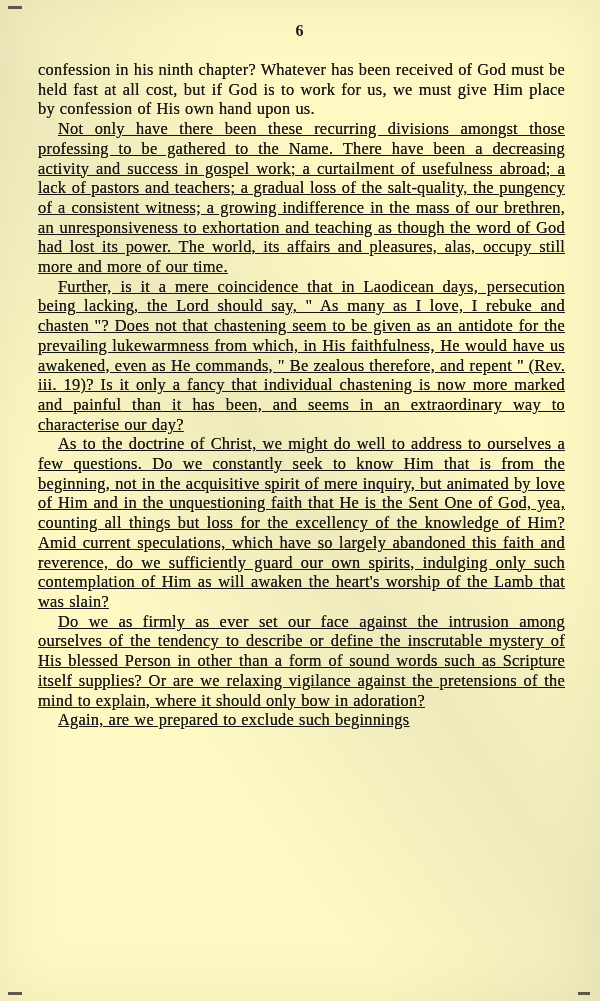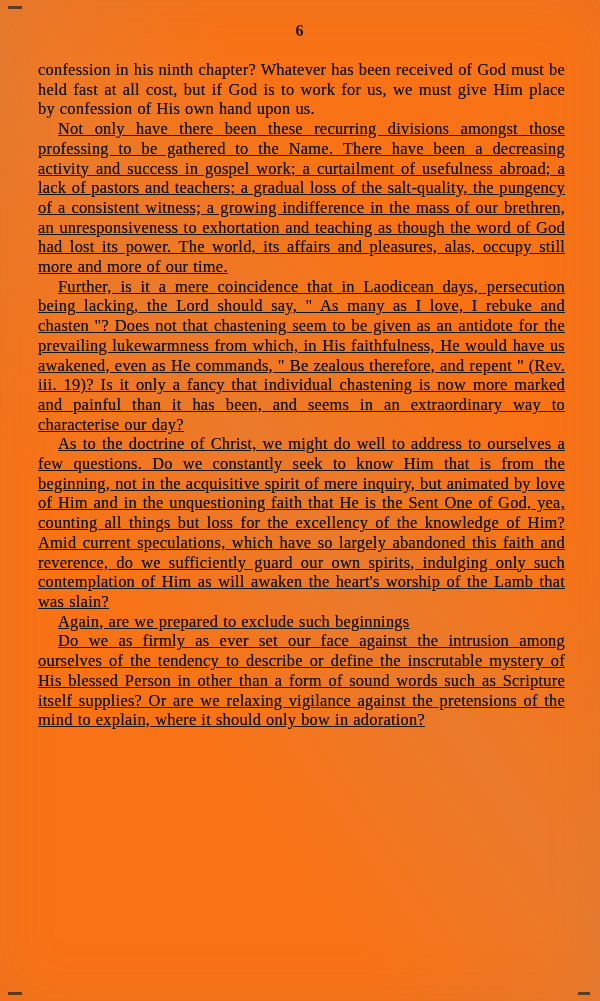--- a/index.html
+++ b/index.html
@@ -5,21 +5,21 @@
   html, body {
     margin: 0;
     padding: 0;
     background: #e8e6e1;
   }
   .page {
     position: relative;
     width: 600px;
     height: 1001px;
     margin: 0 auto;
-    background: #f97316;
+    background: #fef9c3;
     box-shadow: inset 0 0 60px rgba(120,115,100,0.12);
     overflow: hidden;
     font-family: "Liberation Serif", "DejaVu Serif", serif;
     color: #191715;
   }
   
   .watermark {
     position: absolute;
     inset: 0;
     background: linear-gradient(55deg,
@@ -75,17 +75,17 @@
   <div class="corner-mark bl"></div>
   <div class="corner-mark br"></div>
 
   <header class="page-number">6</header>
 
   <main class="text-block">
     <p class="para">confession in his ninth chapter?  Whatever has been received of God must be held fast at all cost, but if God is to work for us, we must give Him place by confession of His own hand upon us.</p>
     <p class="para indent">Not only have there been these recurring divisions amongst those professing to be gathered to the Name.  There have been a decreasing activity and success in gospel work; a curtailment of usefulness abroad; a lack of pastors and teachers; a gradual loss of the salt-quality, the pungency of a consistent witness; a growing indifference in the mass of our brethren, an unresponsiveness to exhortation and teaching as though the word of God had lost its power.  The world, its affairs and pleasures, alas, occupy still more and more of our time.</p>
     <p class="para indent">Further, is it a mere coincidence that in Laodicean days, persecution being lacking, the Lord should say, " As many as I love, I rebuke and chasten "?  Does not that chastening seem to be given as an antidote for the prevailing lukewarmness from which, in His faithfulness, He would have us awakened, even as He commands, " Be zealous therefore, and repent " (Rev. iii. 19)?  Is it only a fancy that individual chastening is now more marked and painful than it has been, and seems in an extraordinary way to characterise our day?</p>
     <p class="para indent">As to the doctrine of Christ, we might do well to address to ourselves a few questions.  Do we constantly seek to know Him that is from the beginning, not in the acquisitive spirit of mere inquiry, but animated by love of Him and in the unquestioning faith that He is the Sent One of God, yea, counting all things but loss for the excellency of the knowledge of Him?  Amid current speculations, which have so largely abandoned this faith and reverence, do we sufficiently guard our own spirits, indulging only such contemplation of Him as will awaken the heart's worship of the Lamb that was slain?</p>
+    <p class="para indent">Do we as firmly as ever set our face against the intrusion among ourselves of the tendency to describe or define the inscrutable mystery of His blessed Person in other than a form of sound words such as Scripture itself supplies?  Or are we relaxing vigilance against the pretensions of the mind to explain, where it should only bow in adoration?</p>
     <p class="para indent">Again, are we prepared to exclude such beginnings</p>
-    <p class="para indent">Do we as firmly as ever set our face against the intrusion among ourselves of the tendency to describe or define the inscrutable mystery of His blessed Person in other than a form of sound words such as Scripture itself supplies?  Or are we relaxing vigilance against the pretensions of the mind to explain, where it should only bow in adoration?</p>
   </main>
 
 </div>
 
 </body></html>

